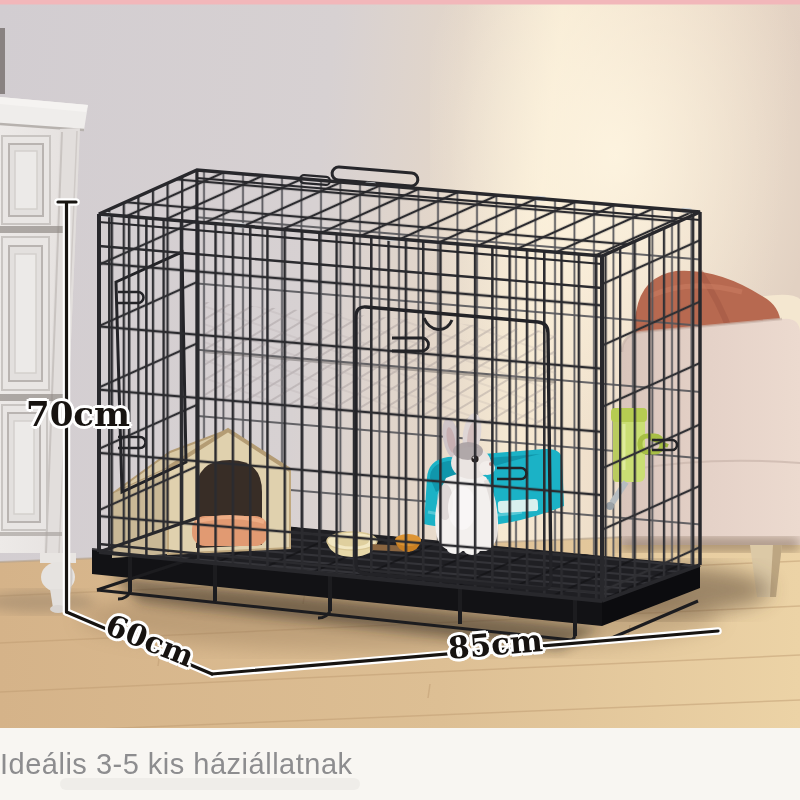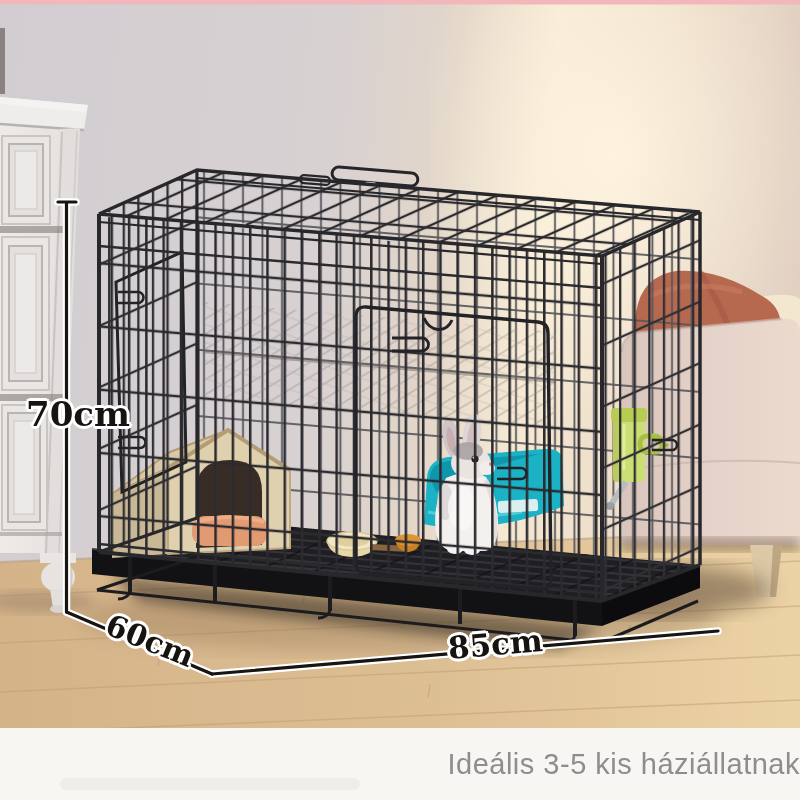--- a/index.html
+++ b/index.html
@@ -8,21 +8,21 @@
   .dim-label{position:absolute;font-family:"DejaVu Serif","Liberation Serif",serif;font-weight:700;color:#171310;
     text-shadow:-2px -2px 0 #fff,2px -2px 0 #fff,-2px 2px 0 #fff,2px 2px 0 #fff,0 -3px 0 #fff,0 3px 0 #fff,-3px 0 0 #fff,3px 0 0 #fff;
     white-space:nowrap;line-height:1;}
   .label-70{left:26px;top:397px;font-size:34px;}
   .label-60{left:104px;top:626px;font-size:30px;transform:rotate(22deg);}
   .label-85{left:448px;top:629px;font-size:31px;transform:rotate(-5deg);}
   .banner{position:absolute;left:0;top:728px;width:800px;height:72px;display:flex;}
   .banner-left{position:relative;width:378px;height:100%;background:#f54920;display:flex;align-items:center;justify-content:center;overflow:hidden;}
   .banner-left .streak{position:absolute;left:58px;top:14px;width:258px;height:22px;background:#ff5e2f;border-radius:12px;transform:rotate(-1.2deg);opacity:.85;}
   .banner-left .txt{position:relative;color:#fbd4c0;font-size:23px;letter-spacing:.5px;}
-  .banner-right{position:relative;flex:1;background:#f8f6f2;display:flex;align-items:center;justify-content:flex-end;overflow:hidden;}
+  .banner-right{position:relative;flex:1;background:#f8f6f2;display:flex;align-items:center;justify-content:flex-start;overflow:hidden;}
   .banner-right .streak2{position:absolute;left:60px;bottom:10px;width:300px;height:12px;background:#ecebe6;border-radius:8px;opacity:.8;}
   .banner-right .txt{position:relative;color:#8d8d8f;font-size:29px;letter-spacing:.5px;}
 </style>
 </head>
 <body>
 
 <div class="stage">
 <svg width="800" height="800" viewBox="0 0 800 800">
   <defs>
     <linearGradient id="wallGrad" x1="0" y1="0" x2="1" y2="0.08">

